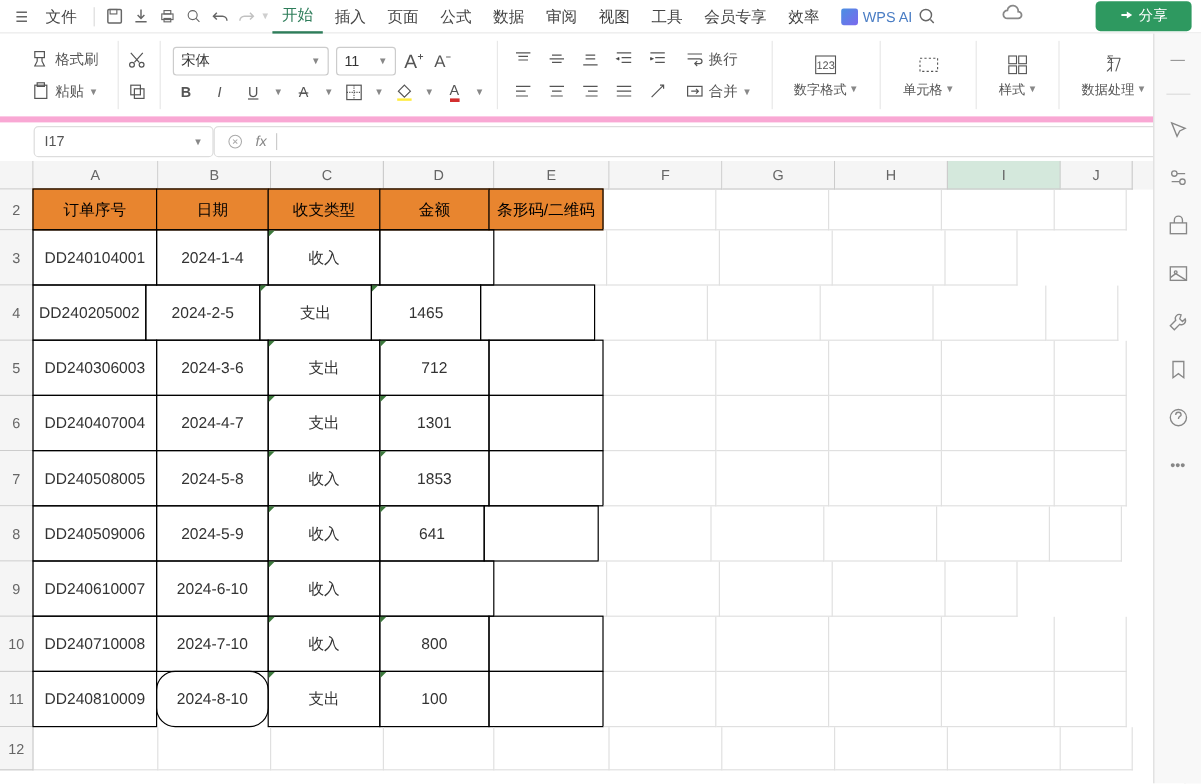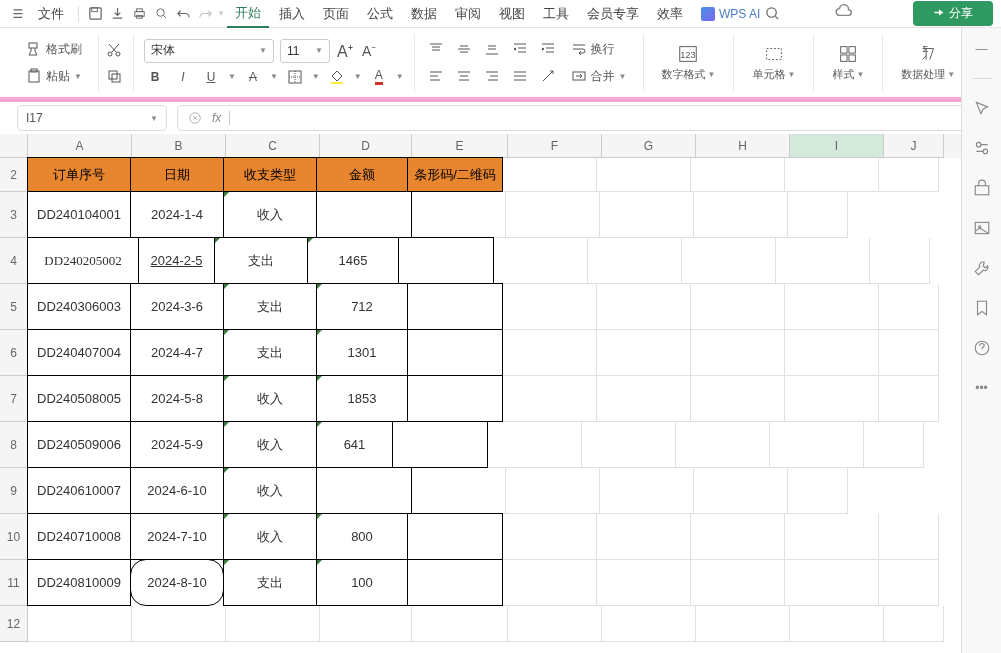--- a/index.html
+++ b/index.html
@@ -19,21 +19,21 @@
 .rb-btn{display:flex;align-items:center;gap:4px;padding:3px 6px;cursor:pointer;color:#555;font-size:12px;border-radius:3px}
 .rb-row{display:flex;align-items:center;gap:6px}
 .font-select{width:130px;height:24px;border:1px solid #ccc;border-radius:3px;display:flex;align-items:center;justify-content:space-between;padding:0 6px;font-size:12px;color:#333}
 .size-select{width:50px;height:24px;border:1px solid #ccc;border-radius:3px;display:flex;align-items:center;justify-content:space-between;padding:0 6px;font-size:12px}
 .ic{width:18px;height:18px;display:flex;align-items:center;justify-content:center;cursor:pointer;color:#555;font-size:13px}
 .ic-box{width:22px;height:20px;display:flex;align-items:center;justify-content:center;cursor:pointer;color:#555;border-radius:2px}
 .vbtn{display:flex;flex-direction:column;align-items:center;gap:2px;padding:4px 8px;cursor:pointer;font-size:11px;color:#555}
 .vbtn svg{width:22px;height:22px}
 .vlbl{display:flex;align-items:center;gap:2px}
 .dd{font-size:8px;color:#888}
-.formula-bar{height:32px;display:flex;align-items:center;padding:6px 17px;gap:10px}
+.formula-bar{height:32px;display:flex;align-items:center;padding:6px 28px;gap:0}
 .name-box{width:150px;height:26px;border:1px solid #ddd;border-radius:4px;display:flex;align-items:center;padding:0 8px;justify-content:space-between;font-size:12px;color:#555}
 .fx-box{flex:1;height:26px;border:1px solid #ddd;border-radius:4px;display:flex;align-items:center;padding:0 8px;gap:8px}
 .fx{font-style:italic;color:#888;font-size:12px}
 .sheet-area{position:relative;height:519px;display:flex}
 .main-grid{flex:1;position:relative;overflow:hidden}
 .col-headers{display:flex;height:24px;background:#f5f5f5}
 .corner{width:28px;border-right:1px solid #ccc;border-bottom:1px solid #ccc;background:#f5f5f5}
 .ch{border-right:1px solid #ccc;border-bottom:1px solid #ccc;display:flex;align-items:center;justify-content:center;font-size:12px;color:#666;background:#f5f5f5}
 .ch.sel{background:#d4e8dc}
 .rows{display:flex;flex-direction:column}
@@ -373,22 +373,22 @@
           <div class="cell data-cell" style="width: 94px;">收入<div class="tri"></div></div>
           <div class="cell data-cell" style="width: 96px;"></div>
           <div class="cell" style="width: 94px;"></div>
           <div class="cell" style="width: 94px;"></div>
           <div class="cell" style="width: 94px;"></div>
           <div class="cell" style="width: 94px;"></div>
           <div class="cell" style="width: 60px;"></div>
         </div>
         <div class="row">
           <div class="rh">4</div>
-          <div class="cell data-cell" style="width: 112px; font-family: Liberation Serif, serif;">DD240205002</div>
-          <div class="cell data-cell" style="width: 77px; text-decoration: underline;">2024-2-5</div>
+          <div class="cell data-cell" style="width: 95px;">DD240205002</div>
+          <div class="cell data-cell" style="width: 96px;">2024-2-5</div>
           <div class="cell data-cell" style="width: 94px;">支出<div class="tri"></div></div>
           <div class="cell data-cell" style="width: 92px;">1465<div class="tri"></div></div>
           <div class="cell data-cell" style="width: 96px;"></div>
           <div class="cell" style="width: 94px;"></div>
           <div class="cell" style="width: 94px;"></div>
           <div class="cell" style="width: 94px;"></div>
           <div class="cell" style="width: 94px;"></div>
           <div class="cell" style="width: 60px;"></div>
         </div>
         <div class="row">
@@ -428,21 +428,21 @@
           <div class="cell" style="width: 94px;"></div>
           <div class="cell" style="width: 94px;"></div>
           <div class="cell" style="width: 94px;"></div>
           <div class="cell" style="width: 60px;"></div>
         </div>
         <div class="row">
           <div class="rh">8</div>
           <div class="cell data-cell" style="width: 104px;">DD240509006</div>
           <div class="cell data-cell" style="width: 94px;">2024-5-9</div>
           <div class="cell data-cell" style="width: 94px;">收入<div class="tri"></div></div>
-          <div class="cell data-cell" style="width: 77px;">641<div class="tri"></div></div>
+          <div class="cell data-cell" style="width: 88px;">641<div class="tri"></div></div>
           <div class="cell data-cell" style="width: 96px;"></div>
           <div class="cell" style="width: 94px;"></div>
           <div class="cell" style="width: 94px;"></div>
           <div class="cell" style="width: 94px;"></div>
           <div class="cell" style="width: 94px;"></div>
           <div class="cell" style="width: 60px;"></div>
         </div>
         <div class="row">
           <div class="rh">9</div>
           <div class="cell data-cell" style="width: 104px;">DD240610007</div>

